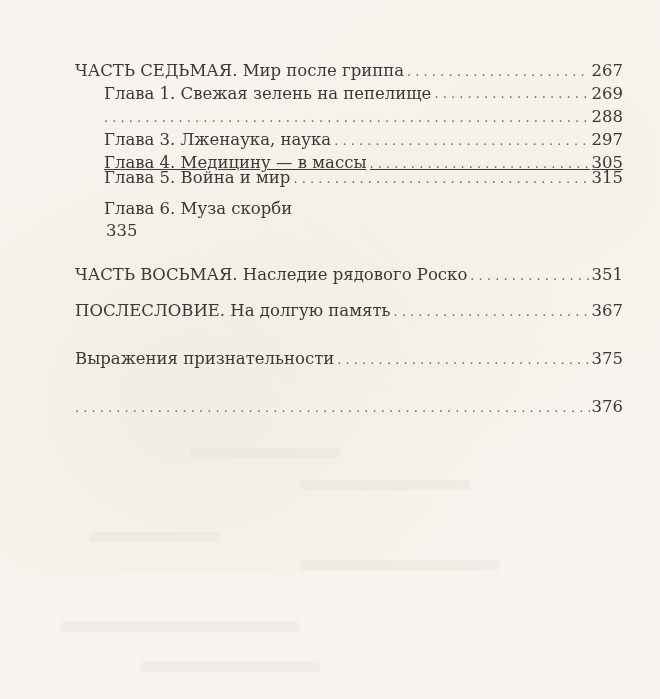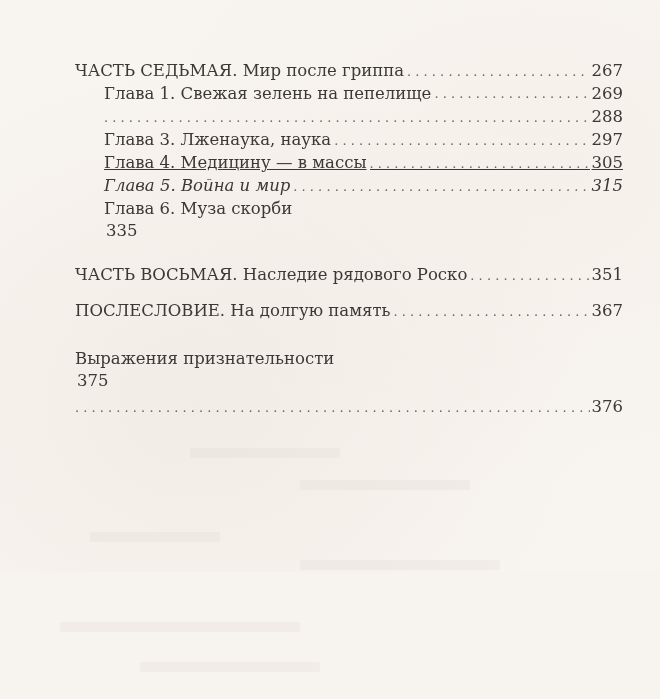--- a/index.html
+++ b/index.html
@@ -109,21 +109,21 @@
       <span class="leader"></span>
       <span class="page-num">297</span>
     </div>
 
     <div class="row sub" style="top:92px;text-decoration:underline;">
       <span class="title">Глава 4. Медицину — в массы</span>
       <span class="leader"></span>
       <span class="page-num">305</span>
     </div>
 
-    <div class="row sub" style="top:115px;font-style:italic;">
+    <div class="row sub" style="top:107px;">
       <span class="title">Глава 5. Война и мир</span>
       <span class="leader"></span>
       <span class="page-num">315</span>
     </div>
 
     <div class="row sub" style="top:138px;flex-direction:column;">
       <span class="title">Глава 6. Муза скорби</span>
       <span class="leader"></span>
       <span class="page-num">335</span>
     </div>
@@ -133,21 +133,21 @@
       <span class="leader"></span>
       <span class="page-num">351</span>
     </div>
 
     <div class="row" style="top:240px;">
       <span class="title">ПОСЛЕСЛОВИЕ. На долгую память</span>
       <span class="leader"></span>
       <span class="page-num">367</span>
     </div>
 
-    <div class="row" style="top:288px;flex-direction:column;">
+    <div class="row" style="top:288px;">
       <span class="title">Выражения признательности</span>
       <span class="leader"></span>
       <span class="page-num">375</span>
     </div>
 
     <div class="row" style="top:336px;">
       <span class="leader"></span>
       <span class="page-num">376</span>
     </div>
 

